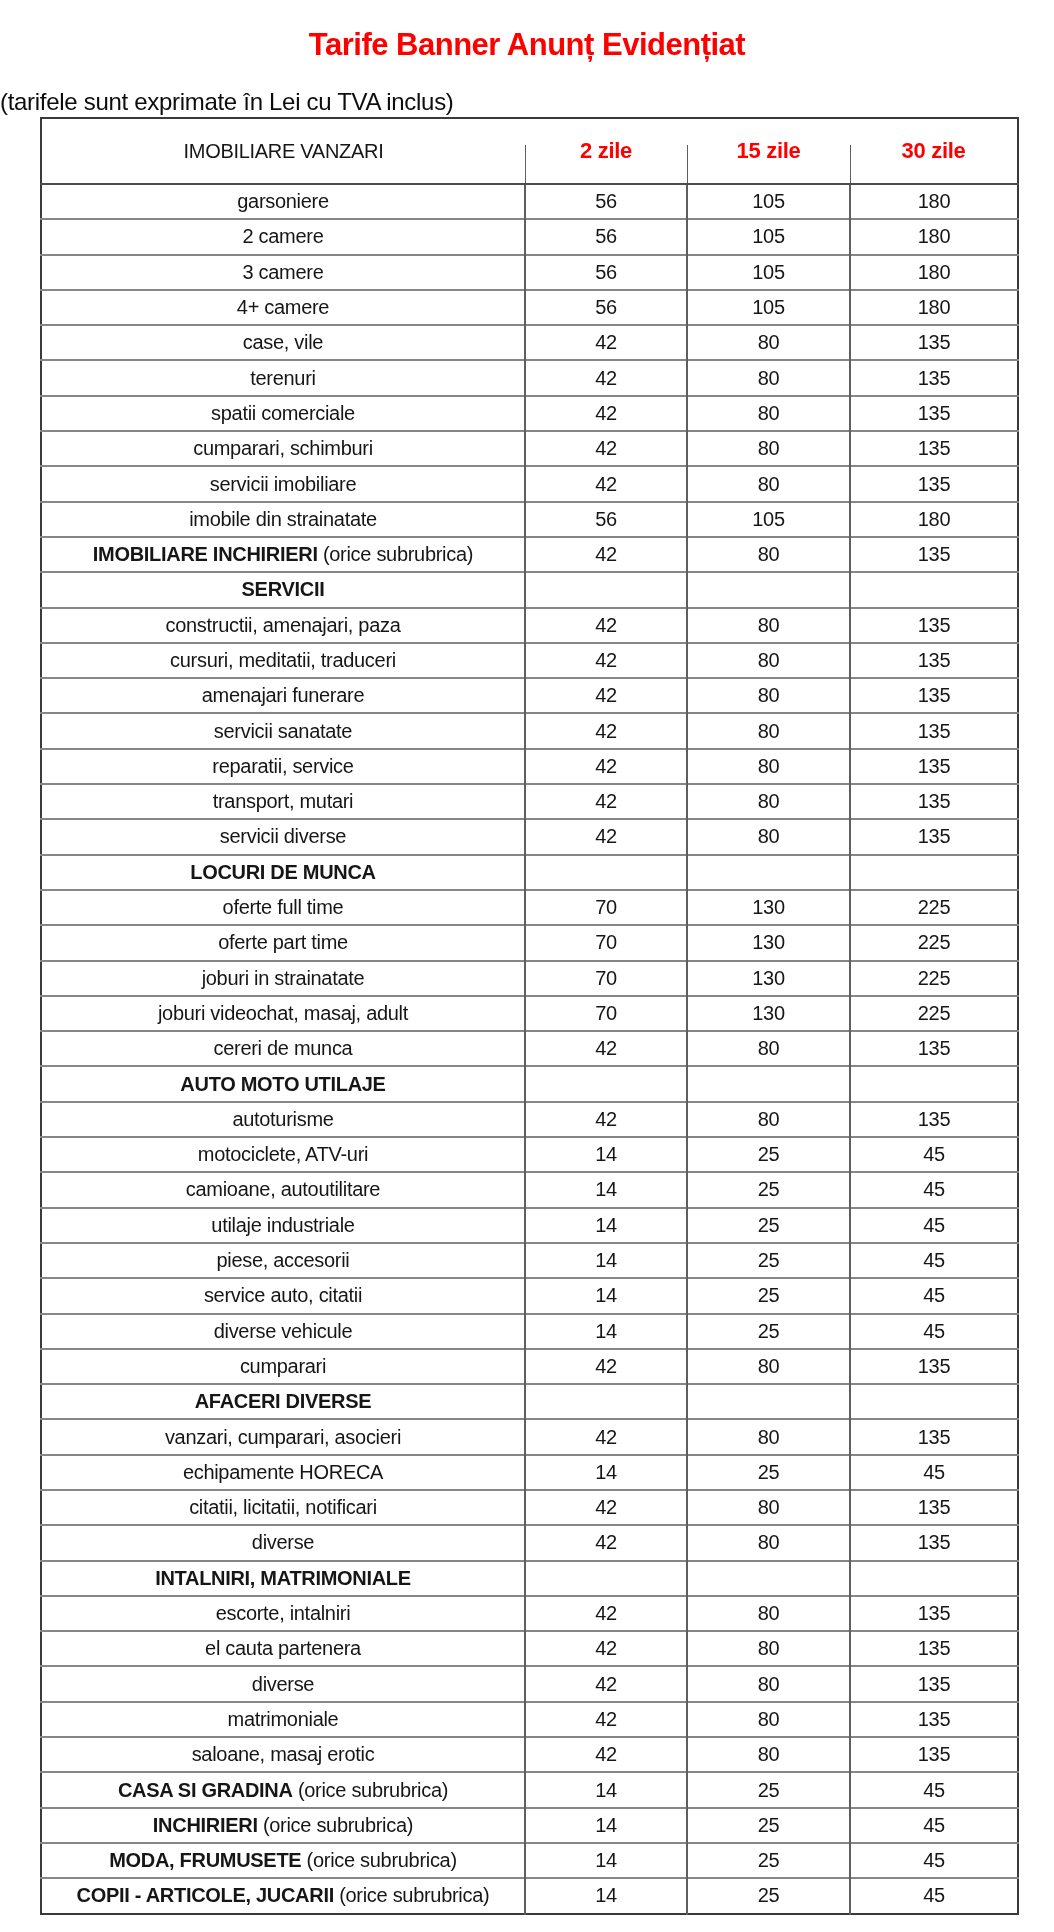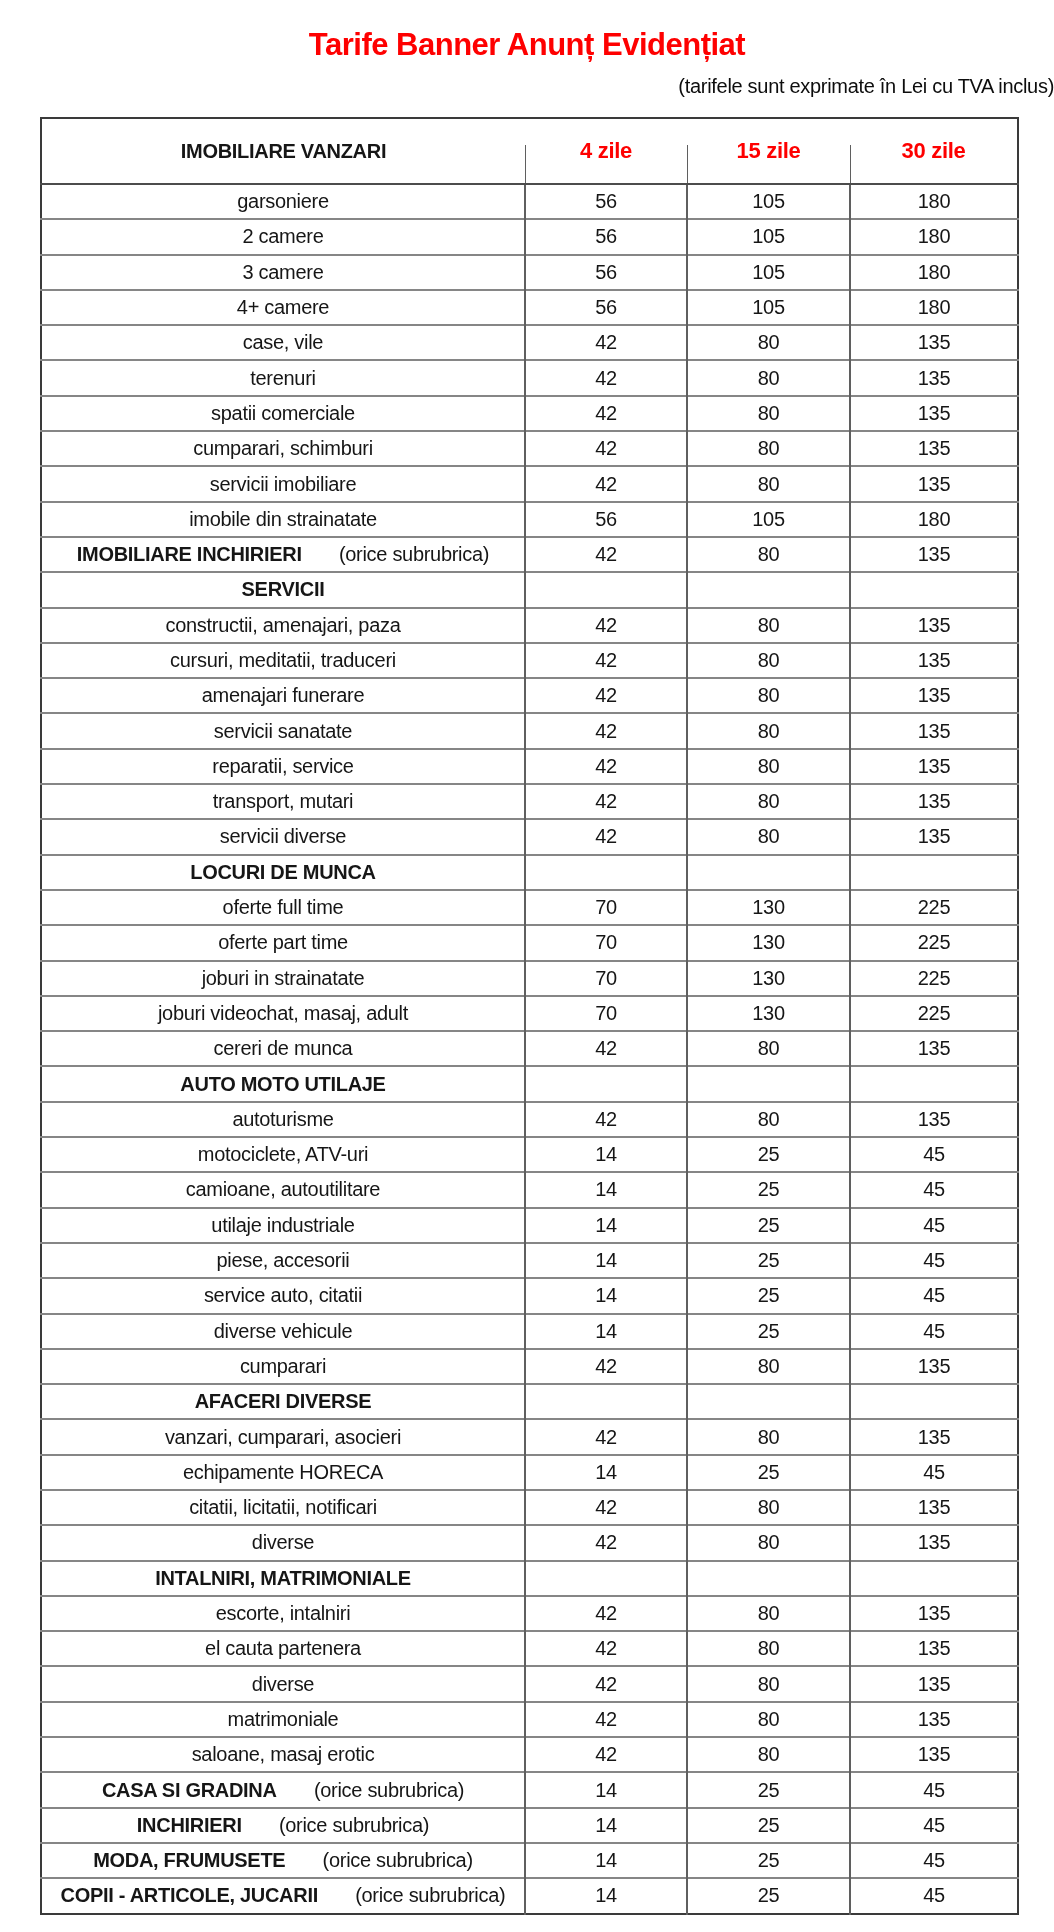--- a/index.html
+++ b/index.html
@@ -18,75 +18,75 @@
     overflow:hidden;
   }
   .page{position:relative;width:1054px;height:1424px;}
   .title{
     position:absolute;top:27px;left:0;width:100%;
     margin:0;text-align:center;
     font-size:31px;font-weight:bold;color:var(--accent);
     letter-spacing:-0.5px;
   }
   .subtitle{
-    position:absolute;top:75px;left:0;width:100%;
-    text-align:right;font-size:20px;color:#0d0d0d;
+    position:absolute;top:88px;left:0;width:100%;
+    text-align:left;font-size:24px;color:#0d0d0d;
     letter-spacing:-0.3px;
   }
   table.tariffs{
     position:absolute;top:117px;left:40px;
     width:977px;
     border-collapse:collapse;table-layout:fixed;
     border:2px solid var(--outer);
   }
   .tariffs th,.tariffs td{
     padding:0;margin:0;
     text-align:center;vertical-align:middle;
     white-space:nowrap;overflow:hidden;
   }
   thead th{
     height:64px;
     border-bottom:2px solid #4c4c4c;
   }
-  th.c-label{font-size:20px;font-weight:bold;letter-spacing:-0.3px;}
+  th.c-label{font-size:20px;font-weight:normal;letter-spacing:-0.3px;}
   th.c-price{
     font-size:22px;font-weight:bold;color:var(--accent);
     position:relative;letter-spacing:-0.3px;
   }
   th .vsep{
     position:absolute;left:-1px;bottom:0;
     width:2px;height:38px;background:var(--vline);
   }
   tbody td{
     height:33.3px;
     border-top:2px solid var(--grid);
     font-size:20px;letter-spacing:-0.3px;
   }
   tbody td.c-price{border-left:2px solid var(--vline);}
-  td.c-label .sfx{font-weight:normal;padding-left:32px;}
+  td.c-label .sfx{font-weight:normal;}
   td.c-label.b .lbl{font-weight:bold;}
 </style>
 </head>
 <body>
 
 <div class="page">
   <h1 class="title">Tarife Banner Anunț Evidențiat</h1>
   <div class="subtitle">(tarifele sunt exprimate în Lei cu TVA inclus)</div>
 
   <table class="tariffs">
     <colgroup>
       <col style="width:484px">
       <col style="width:162px">
       <col style="width:163px">
       <col style="width:168px">
     </colgroup>
     <thead>
       <tr>
         <th class="c-label">IMOBILIARE VANZARI</th>
-        <th class="c-price"><i class="vsep"></i><span>4 zile</span></th>
+        <th class="c-price"><i class="vsep"></i><span>2 zile</span></th>
         <th class="c-price"><i class="vsep"></i><span>15 zile</span></th>
         <th class="c-price"><i class="vsep"></i><span>30 zile</span></th>
       </tr>
     </thead>
     <tbody>
         <tr>
           <td class="c-label"><span class="lbl">garsoniere</span></td>
           <td class="c-price">56</td>
           <td class="c-price">105</td>
           <td class="c-price">180</td>

